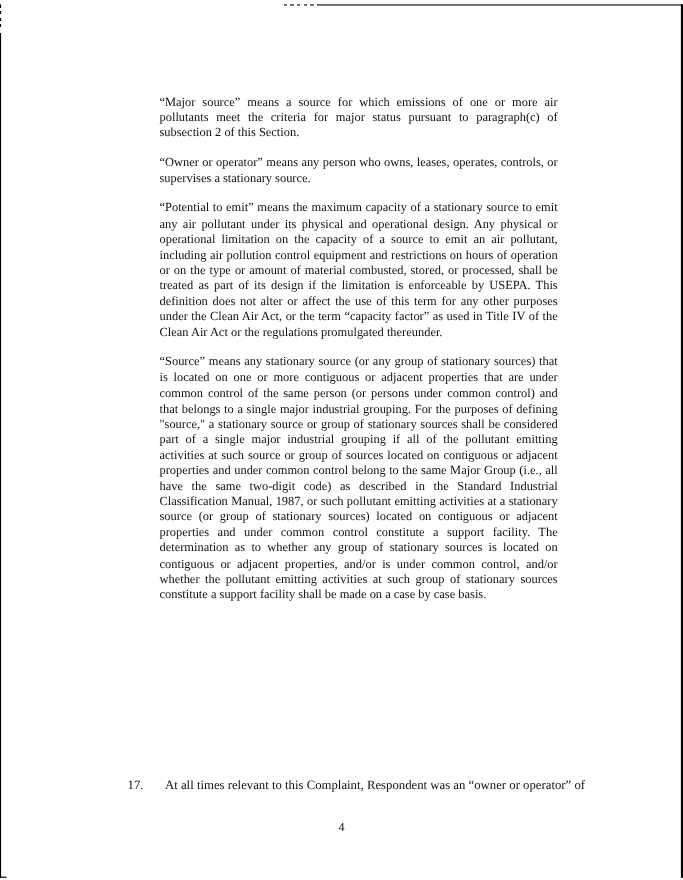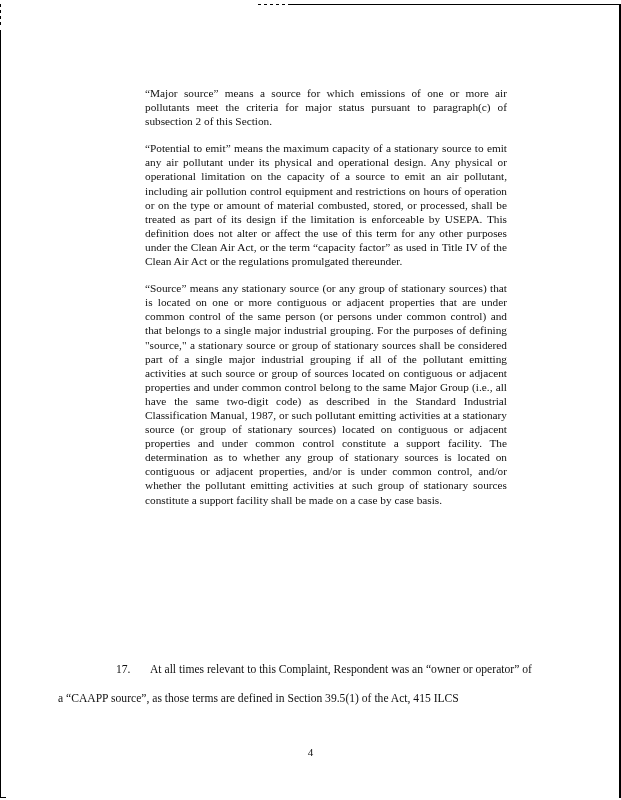--- a/index.html
+++ b/index.html
@@ -13,41 +13,41 @@
     .border-left-dash { position: absolute; left: 0; top: 4px; width: 1px; height: 24px;
                         background: repeating-linear-gradient(180deg, #000 0 3px, transparent 3px 6px); }
     .border-right { position: absolute; left: 619px; top: 4px; width: 2px; height: 794px; background: #000; }
     .border-bottom { position: absolute; left: 0; top: 797px; width: 6px; height: 1px; background: #000; }
 
     .defs { position: absolute; left: 145px; top: 86px; width: 362px; }
     .def { font-size: 11.3px; line-height: 14.1px; text-align: justify; margin: 0 0 13px 0; }
 
     .para { position: absolute; left: 58px; top: 655px; width: 470px; font-size: 11.6px; line-height: 29px; }
     .para-line { white-space: nowrap; }
-    .para-line.first { padding-left: 58px; }
+    .para-line.first { padding-left: 58px; margin-top: 44px; }
     .para-line.first .pnum { display: inline-block; width: 34px; }
 
     .page-number { position: absolute; left: 0; width: 621px; top: 746px; text-align: center; font-size: 11px; }
   </style>
 </head>
 <body>
 
 <div class="page">
   <div class="border-top-dash"></div>
   <div class="border-top"></div>
   <div class="border-left-dash"></div>
   <div class="border-left"></div>
   <div class="border-right"></div>
   <div class="border-bottom"></div>
 
   <div class="defs">
     <p class="def">“Major source” means a source for which emissions of one or more air pollutants meet the criteria for major status pursuant to paragraph(c) of subsection 2 of this Section.</p>
+    <p class="def">“Owner or operator” means any person who owns, leases, operates, controls, or supervises a stationary source.</p>
     <p class="def">“Potential to emit” means the maximum capacity of a stationary source to emit any air pollutant under its physical and operational design.  Any physical or operational limitation on the capacity of a source to emit an air pollutant, including air pollution control equipment and restrictions on hours of operation or on the type or amount of material combusted, stored, or processed, shall be treated as part of its design if the limitation is enforceable by USEPA.  This definition does not alter or affect the use of this term for any other purposes under the Clean Air Act, or the term “capacity factor” as used in Title IV of the Clean Air Act or the regulations promulgated thereunder.</p>
     <p class="def">“Source” means any stationary source (or any group of stationary sources) that is located on one or more contiguous or adjacent properties that are under common control of the same person (or persons under common control) and that belongs to a single major industrial grouping. For the purposes of defining "source," a stationary source or group of stationary sources shall be considered part of a single major industrial grouping if all of the pollutant emitting activities at such source or group of sources located on contiguous or adjacent properties and under common control belong to the same Major Group (i.e., all have the same two-digit code) as described in the Standard Industrial Classification Manual, 1987, or such pollutant emitting activities at a stationary source (or group of stationary sources) located on contiguous or adjacent properties and under common control constitute a support facility. The determination as to whether any group of stationary sources is located on contiguous or adjacent properties, and/or is under common control, and/or whether the pollutant emitting activities at such group of stationary sources constitute a support facility shall be made on a case by case basis.</p>
   </div>
 
   <div class="para">
     <div class="para-line first"><span class="pnum">17.</span><span>At all times relevant to this Complaint, Respondent was an “owner or operator” of</span></div>
-    <div class="para-line">a “CAAPP source”, as those terms are defined in Section 39.5(1) of the Act, 415 ILCS</div>
   </div>
 
   <div class="page-number">4</div>
 </div>
 
 </body></html>

